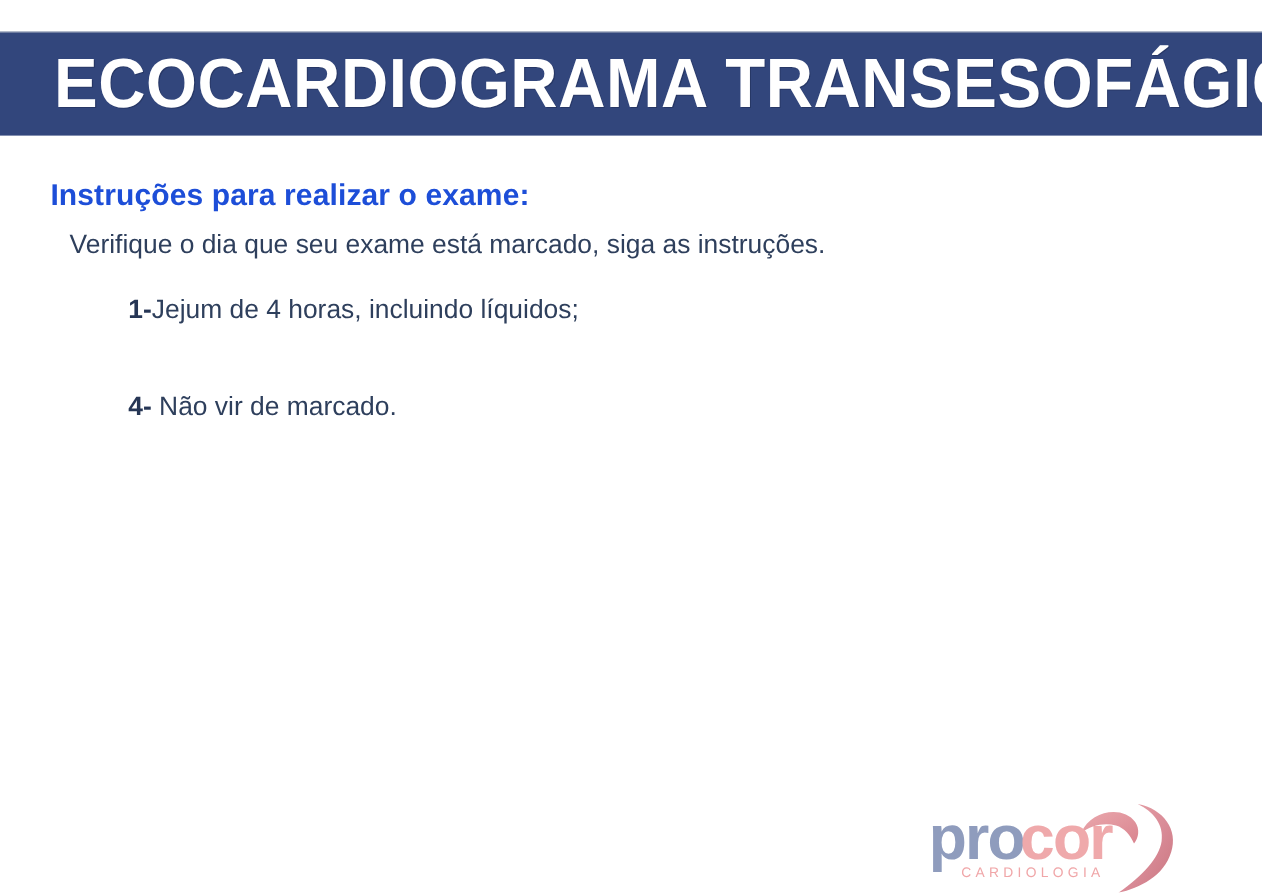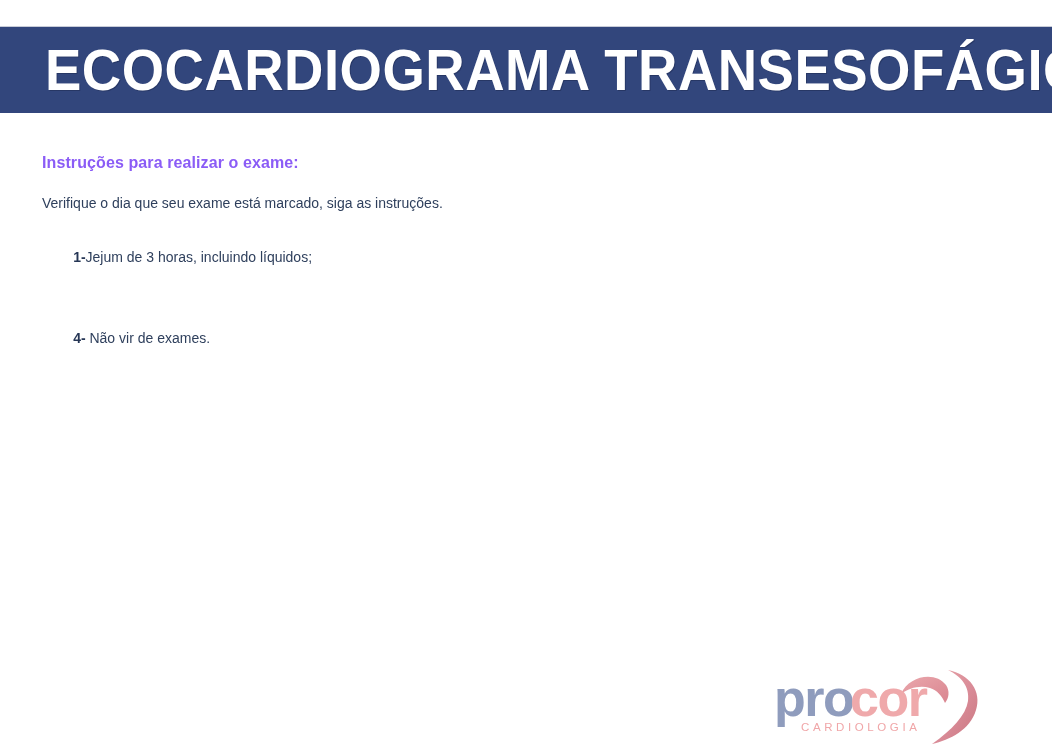--- a/index.html
+++ b/index.html
@@ -49,39 +49,40 @@
   }
 
   
   .content {
     position: absolute;
     left: 42px;
     top: 150px;
     width: 960px;
   }
   .section-heading {
-    color: #8b5cf6;
+    color: #1d4ed8;
     font-family: "Liberation Sans", sans-serif;
     font-weight: bold;
-    font-size: 16px;
+    font-size: 25px;
     line-height: 26px;
     margin: 0 0 14px 0;
     letter-spacing: 0.1px;
   }
   .instruction-list {
     list-style: none;
     margin: 0;
     padding: 0;
   }
   .instruction-line {
     color: #2e3f5c;
     font-family: "Liberation Sans", sans-serif;
-    font-size: 14px;
+    font-size: 22px;
     line-height: 27px;
     white-space: pre;
+    margin-left: 16px;
   }
   .instruction-line .marker {
     font-weight: bold;
     color: #263655;
   }
 
   
   .logo {
     position: absolute;
     left: 770px;
@@ -106,27 +107,27 @@
 
   <div class="content">
 
     <h2 class="section-heading">Instruções para realizar o exame:</h2>
 
     <div class="instruction-list">
 
       <div class="instruction-line">Verifique o dia que seu exame está marcado, siga as instruções.</div>
 
       <div class="instruction-line">
-        <span class="marker">1-</span><span>Jejum de 3 horas, incluindo líquidos;</span>
+        <span class="marker">1-</span><span>Jejum de 4 horas, incluindo líquidos;</span>
       </div>
 
 
 
       <div class="instruction-line">
-        <span class="marker">4-</span><span> Não vir de exames.</span>
+        <span class="marker">4-</span><span> Não vir de marcado.</span>
       </div>
 
     </div>
   </div>
 
   <div class="logo">
     <svg class="logo-svg" viewBox="0 0 234 84" xmlns="http://www.w3.org/2000/svg">
       <defs>
         <linearGradient id="heartGrad" x1="0" y1="0" x2="1" y2="1">
           <stop offset="0%" stop-color="#e8a4a9"></stop>

